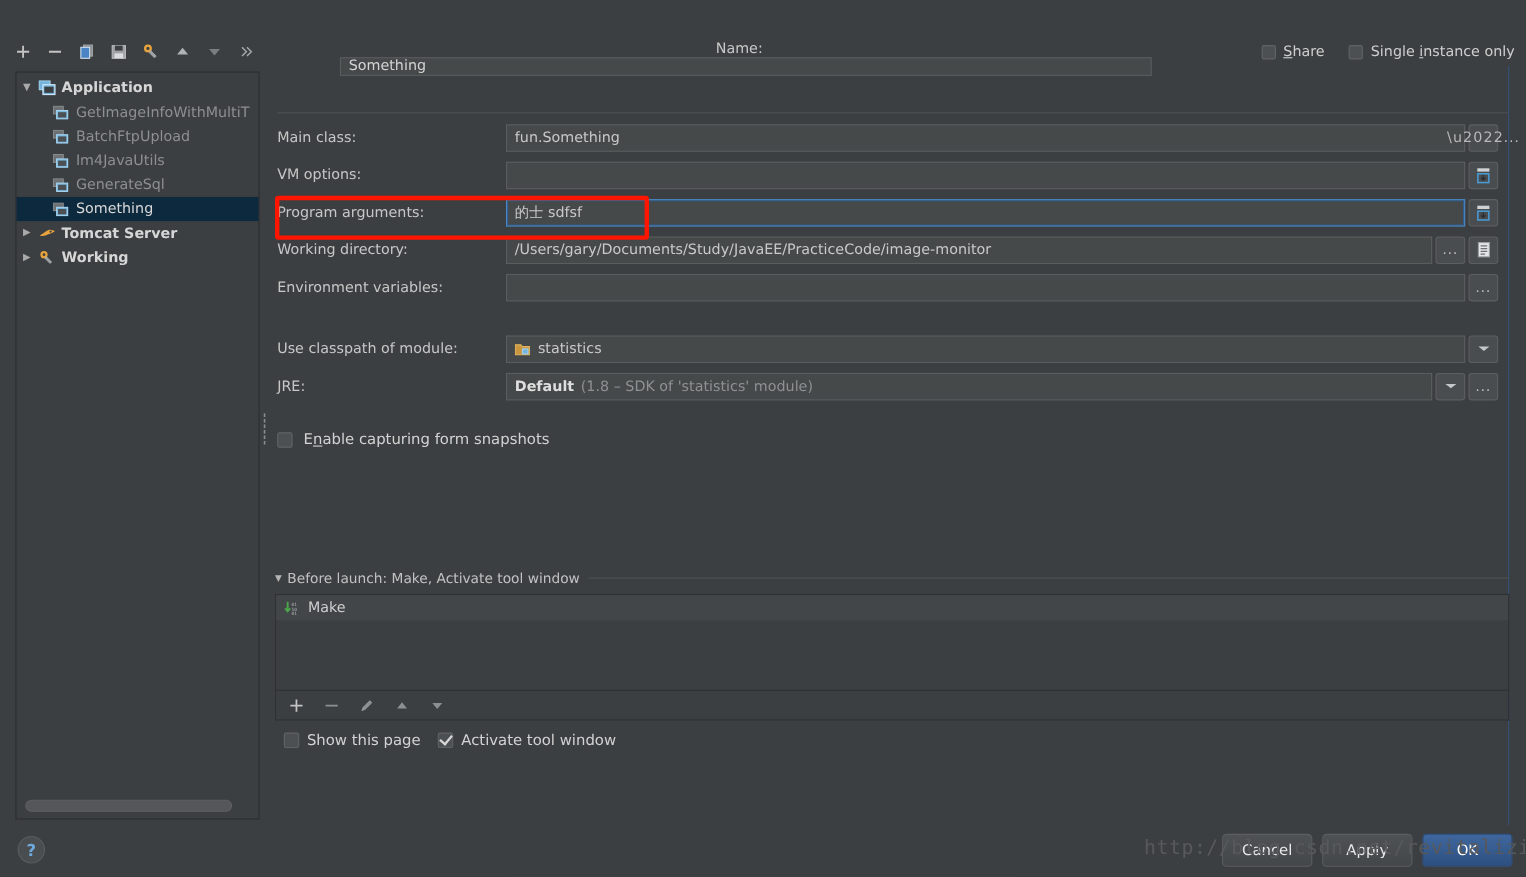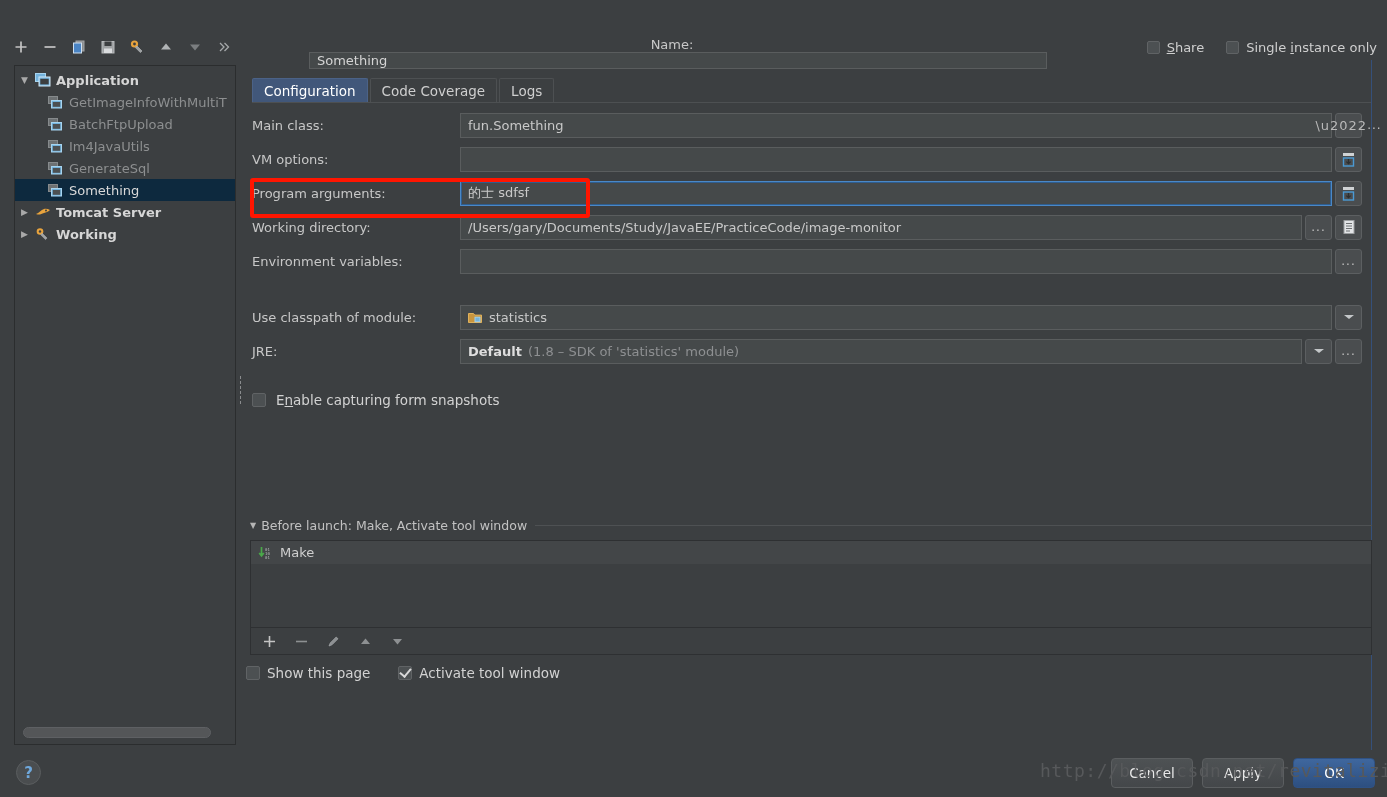--- a/index.html
+++ b/index.html
@@ -163,21 +163,21 @@
     height: 23px; background: #434648; display: flex; align-items: center;
     padding-left: 7px; font-size: 13px; color: #cfcfcf;
   }
   .bl-toolbar {
     position: absolute; left: 250px; top: 628px; width: 1122px; height: 27px;
     border: 1px solid #2e3032; border-top: none;
     display: flex; align-items: center; gap: 16px; padding-left: 10px;
   }
   .bl-toolbar .tb-ic { width: 16px; height: 16px; }
   .bottom-checks {
-    position: absolute; left: 246px; top: 665px; display: flex; align-items: center; gap: 28px;
+    position: absolute; left: 258px; top: 665px; display: flex; align-items: center; gap: 16px;
   }
   .bottom-checks .ckrow { font-size: 13.5px; color: #d2d2d2; }
   .bottom-checks .ck { width: 14px; height: 14px; }
 
   
   .helpbtn {
     position: absolute; left: 16px; top: 760px; width: 25px; height: 25px;
     border-radius: 50%; background: #4a4d4f; border: 1px solid #5a5d5f;
     display: flex; align-items: center; justify-content: center;
     color: #6fa8dc; font-size: 15px; font-weight: bold;
@@ -356,25 +356,20 @@
     <label class="ckrow">
       <span class="ck"></span>
       <span><span class="mn">S</span><span>hare</span></span>
     </label>
     <label class="ckrow">
       <span class="ck"></span>
       <span><span>Single </span><span class="mn">i</span><span>nstance only</span></span>
     </label>
   </div>
 
-  <div class="tabs">
-    <div class="tab active">Configuration</div>
-    <div class="tab">Code Coverage</div>
-    <div class="tab">Logs</div>
-  </div>
   <div class="tabline"></div>
 
   <div class="form">
 
     <div class="frow">
       <span class="lab">Main class:</span>
       <div class="fld" style="width:872px">
         <span>fun.Something</span>
       </div>
       <div class="btnsq">

